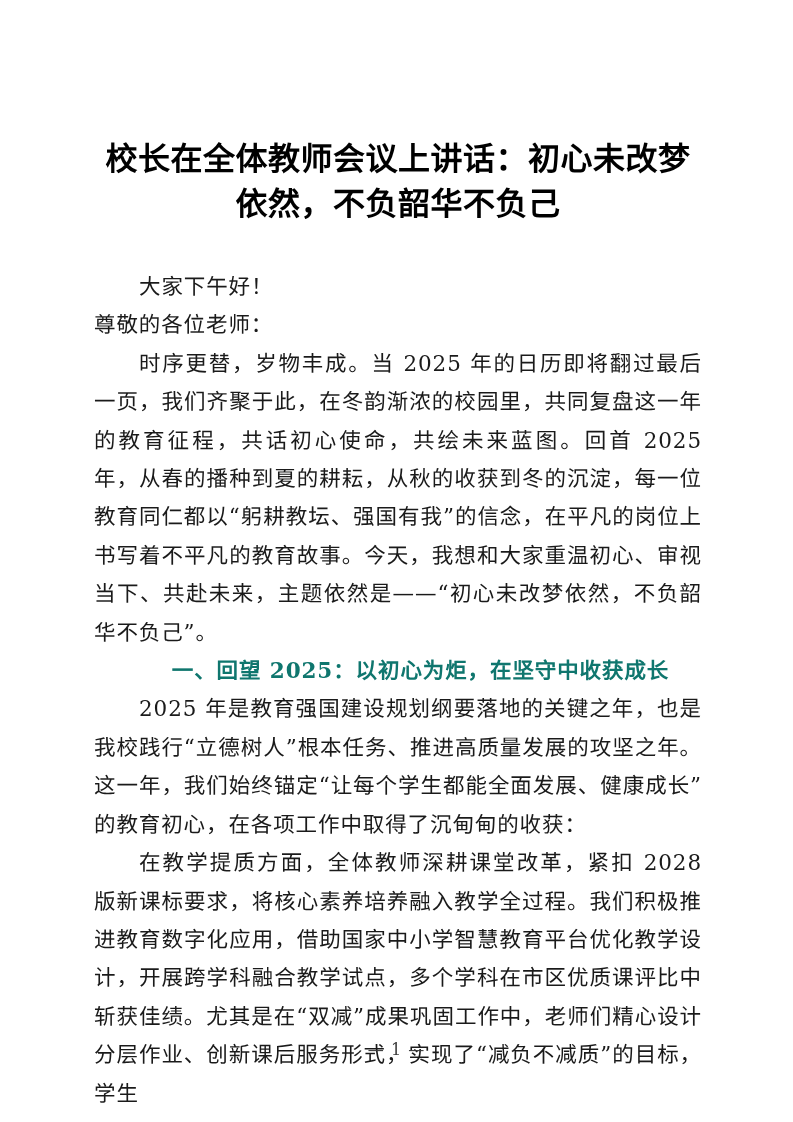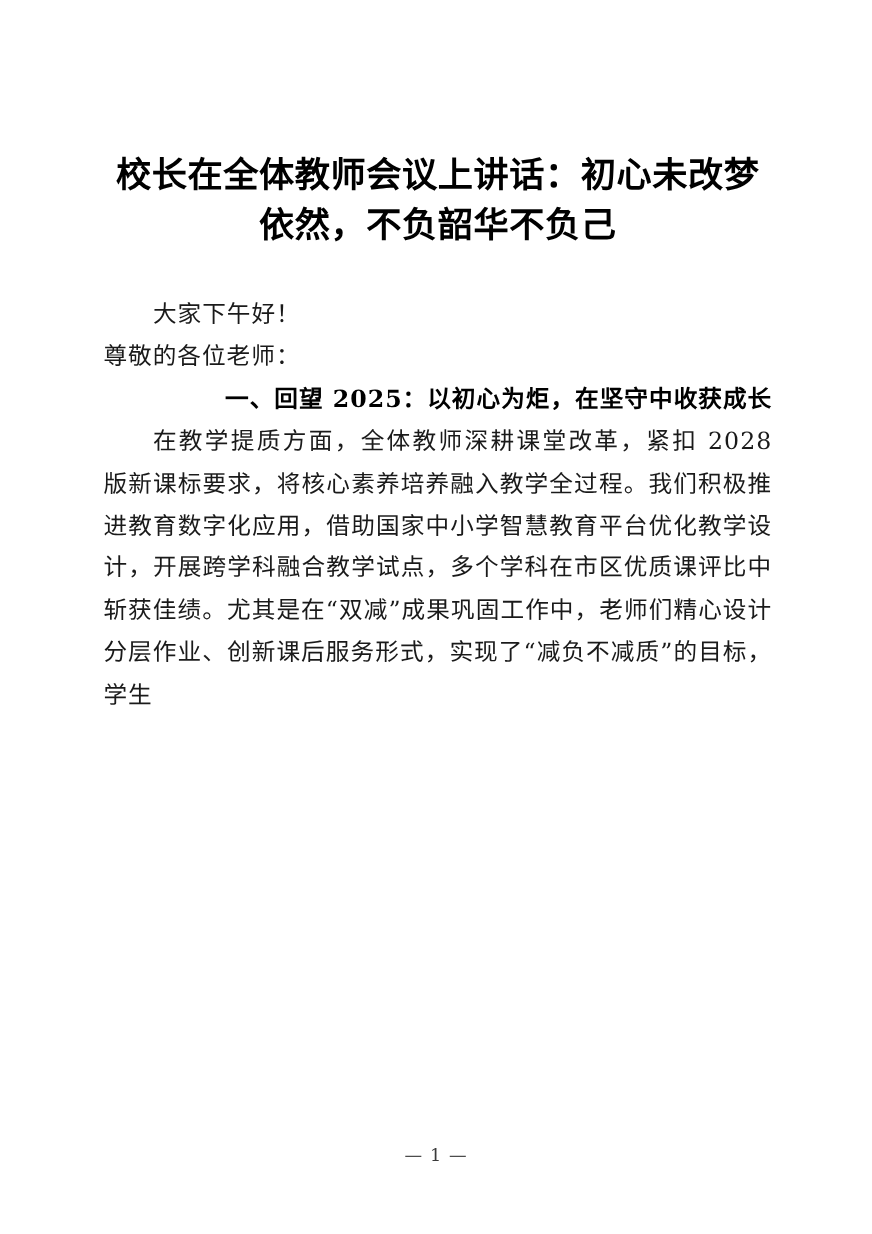--- a/index.html
+++ b/index.html
@@ -73,23 +73,23 @@
   }
 
   
   .heading {
     margin: 0;
     font-family: "DejaVu Serif", "Liberation Serif", serif;
     font-weight: 700;
     font-size: 21.5px;
     line-height: 38.4px;
     letter-spacing: 0.9px;
-    color: #000000;
+    color: #0f766e;
     text-indent: 45px;
-    text-align: right;
+    text-align: center;
   }
 
   
   .page-footer {
     position: absolute;
     left: 0;
     top: 1040px;
     width: 793px;
     text-align: center;
     font-family: "DejaVu Serif", "Liberation Serif", serif;
@@ -104,23 +104,25 @@
 <div class="page">
 
   <h1 class="doc-title">校长在全体教师会议上讲话：初心未改梦依然，不负韶华不负己</h1>
 
   <div class="body-col">
 
     <p class="para indent">大家下午好！</p>
 
     <p class="para flush">尊敬的各位老师：</p>
 
+    <p class="para indent">时序更替，岁物丰成。当 2025 年的日历即将翻过最后一页，我们齐聚于此，在冬韵渐浓的校园里，共同复盘这一年的教育征程，共话初心使命，共绘未来蓝图。回首 2025 年，从春的播种到夏的耕耘，从秋的收获到冬的沉淀，每一位教育同仁都以“躬耕教坛、强国有我”的信念，在平凡的岗位上书写着不平凡的教育故事。今天，我想和大家重温初心、审视当下、共赴未来，主题依然是——“初心未改梦依然，不负韶华不负己”。</p>
 
     <p class="heading">一、回望 2025：以初心为炬，在坚守中收获成长</p>
 
+    <p class="para indent">2025 年是教育强国建设规划纲要落地的关键之年，也是我校践行“立德树人”根本任务、推进高质量发展的攻坚之年。这一年，我们始终锚定“让每个学生都能全面发展、健康成长”的教育初心，在各项工作中取得了沉甸甸的收获：</p>
 
     <p class="para indent">在教学提质方面，全体教师深耕课堂改革，紧扣 2028 版新课标要求，将核心素养培养融入教学全过程。我们积极推进教育数字化应用，借助国家中小学智慧教育平台优化教学设计，开展跨学科融合教学试点，多个学科在市区优质课评比中斩获佳绩。尤其是在“双减”成果巩固工作中，老师们精心设计分层作业、创新课后服务形式，实现了“减负不减质”的目标，学生</p>
 
   </div>
 
   <div class="page-footer">— 1 —</div>
 
 </div>
 
 </body></html>

